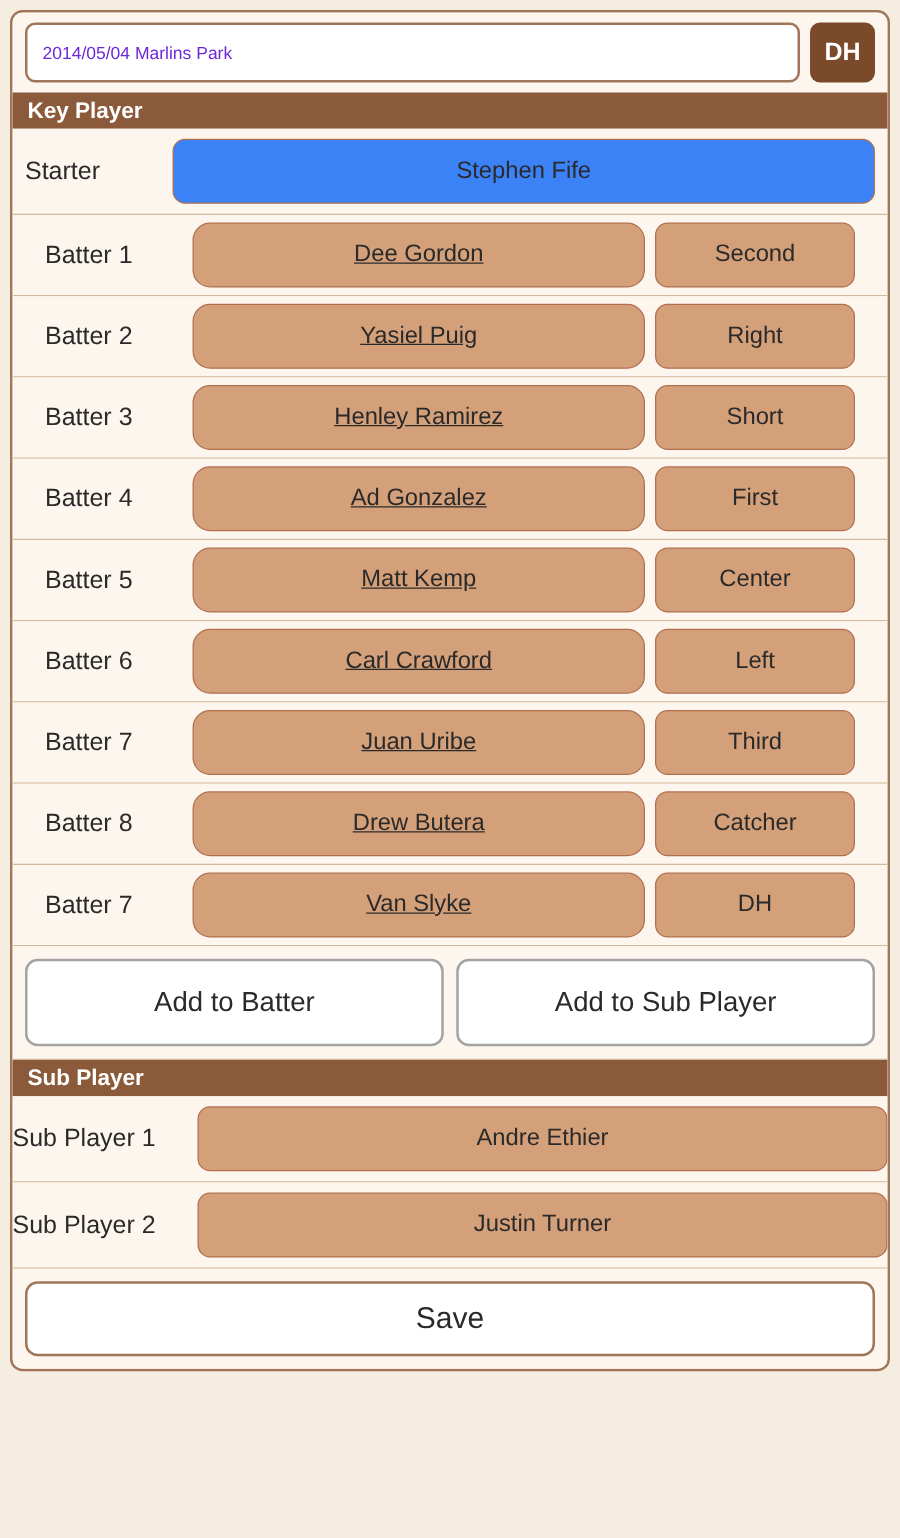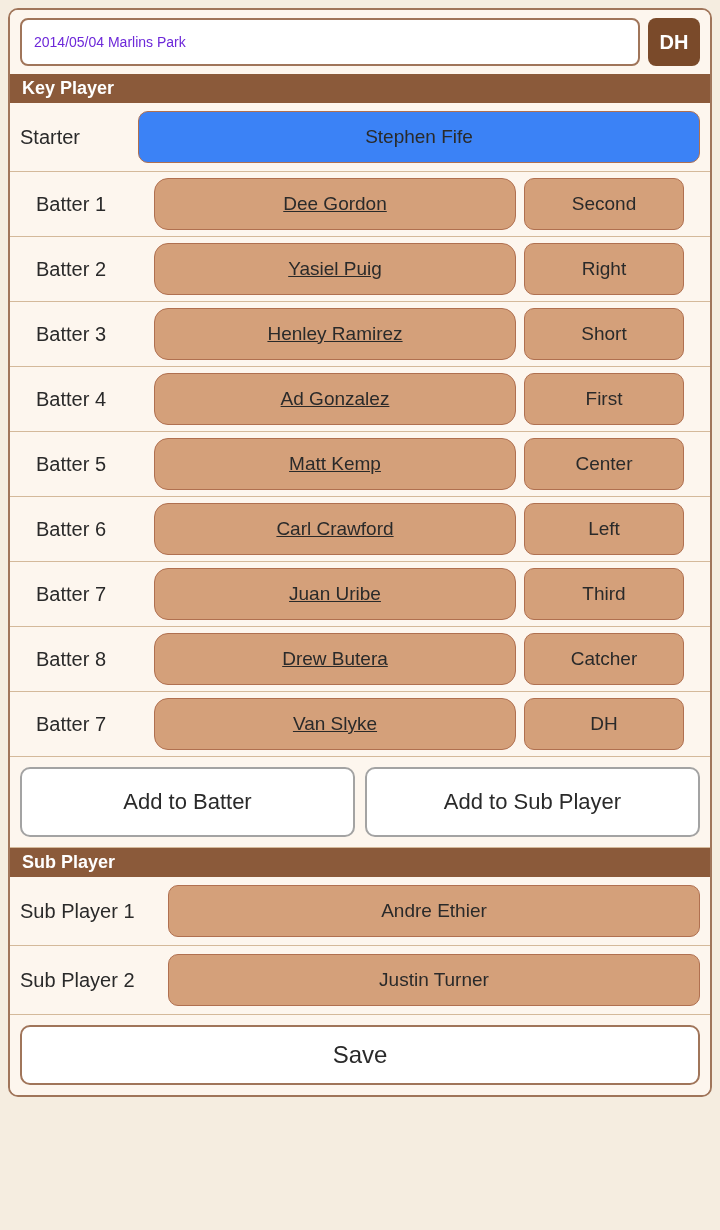--- a/index.html
+++ b/index.html
@@ -144,21 +144,21 @@
       color: #2a2a2a;
       cursor: pointer;
       display: flex;
       align-items: center;
       justify-content: center;
     }
     
     .sub-row {
       display: flex;
       align-items: center;
-      padding: 8px 10px;
+      padding: 8px 0;
       border-bottom: 1px solid #d4b99a;
       gap: 8px;
       background: #fdf6ee;
     }
     .sub-label {
       width: 140px;
       font-size: 20px;
       color: #2a2a2a;
       flex-shrink: 0;
     }

